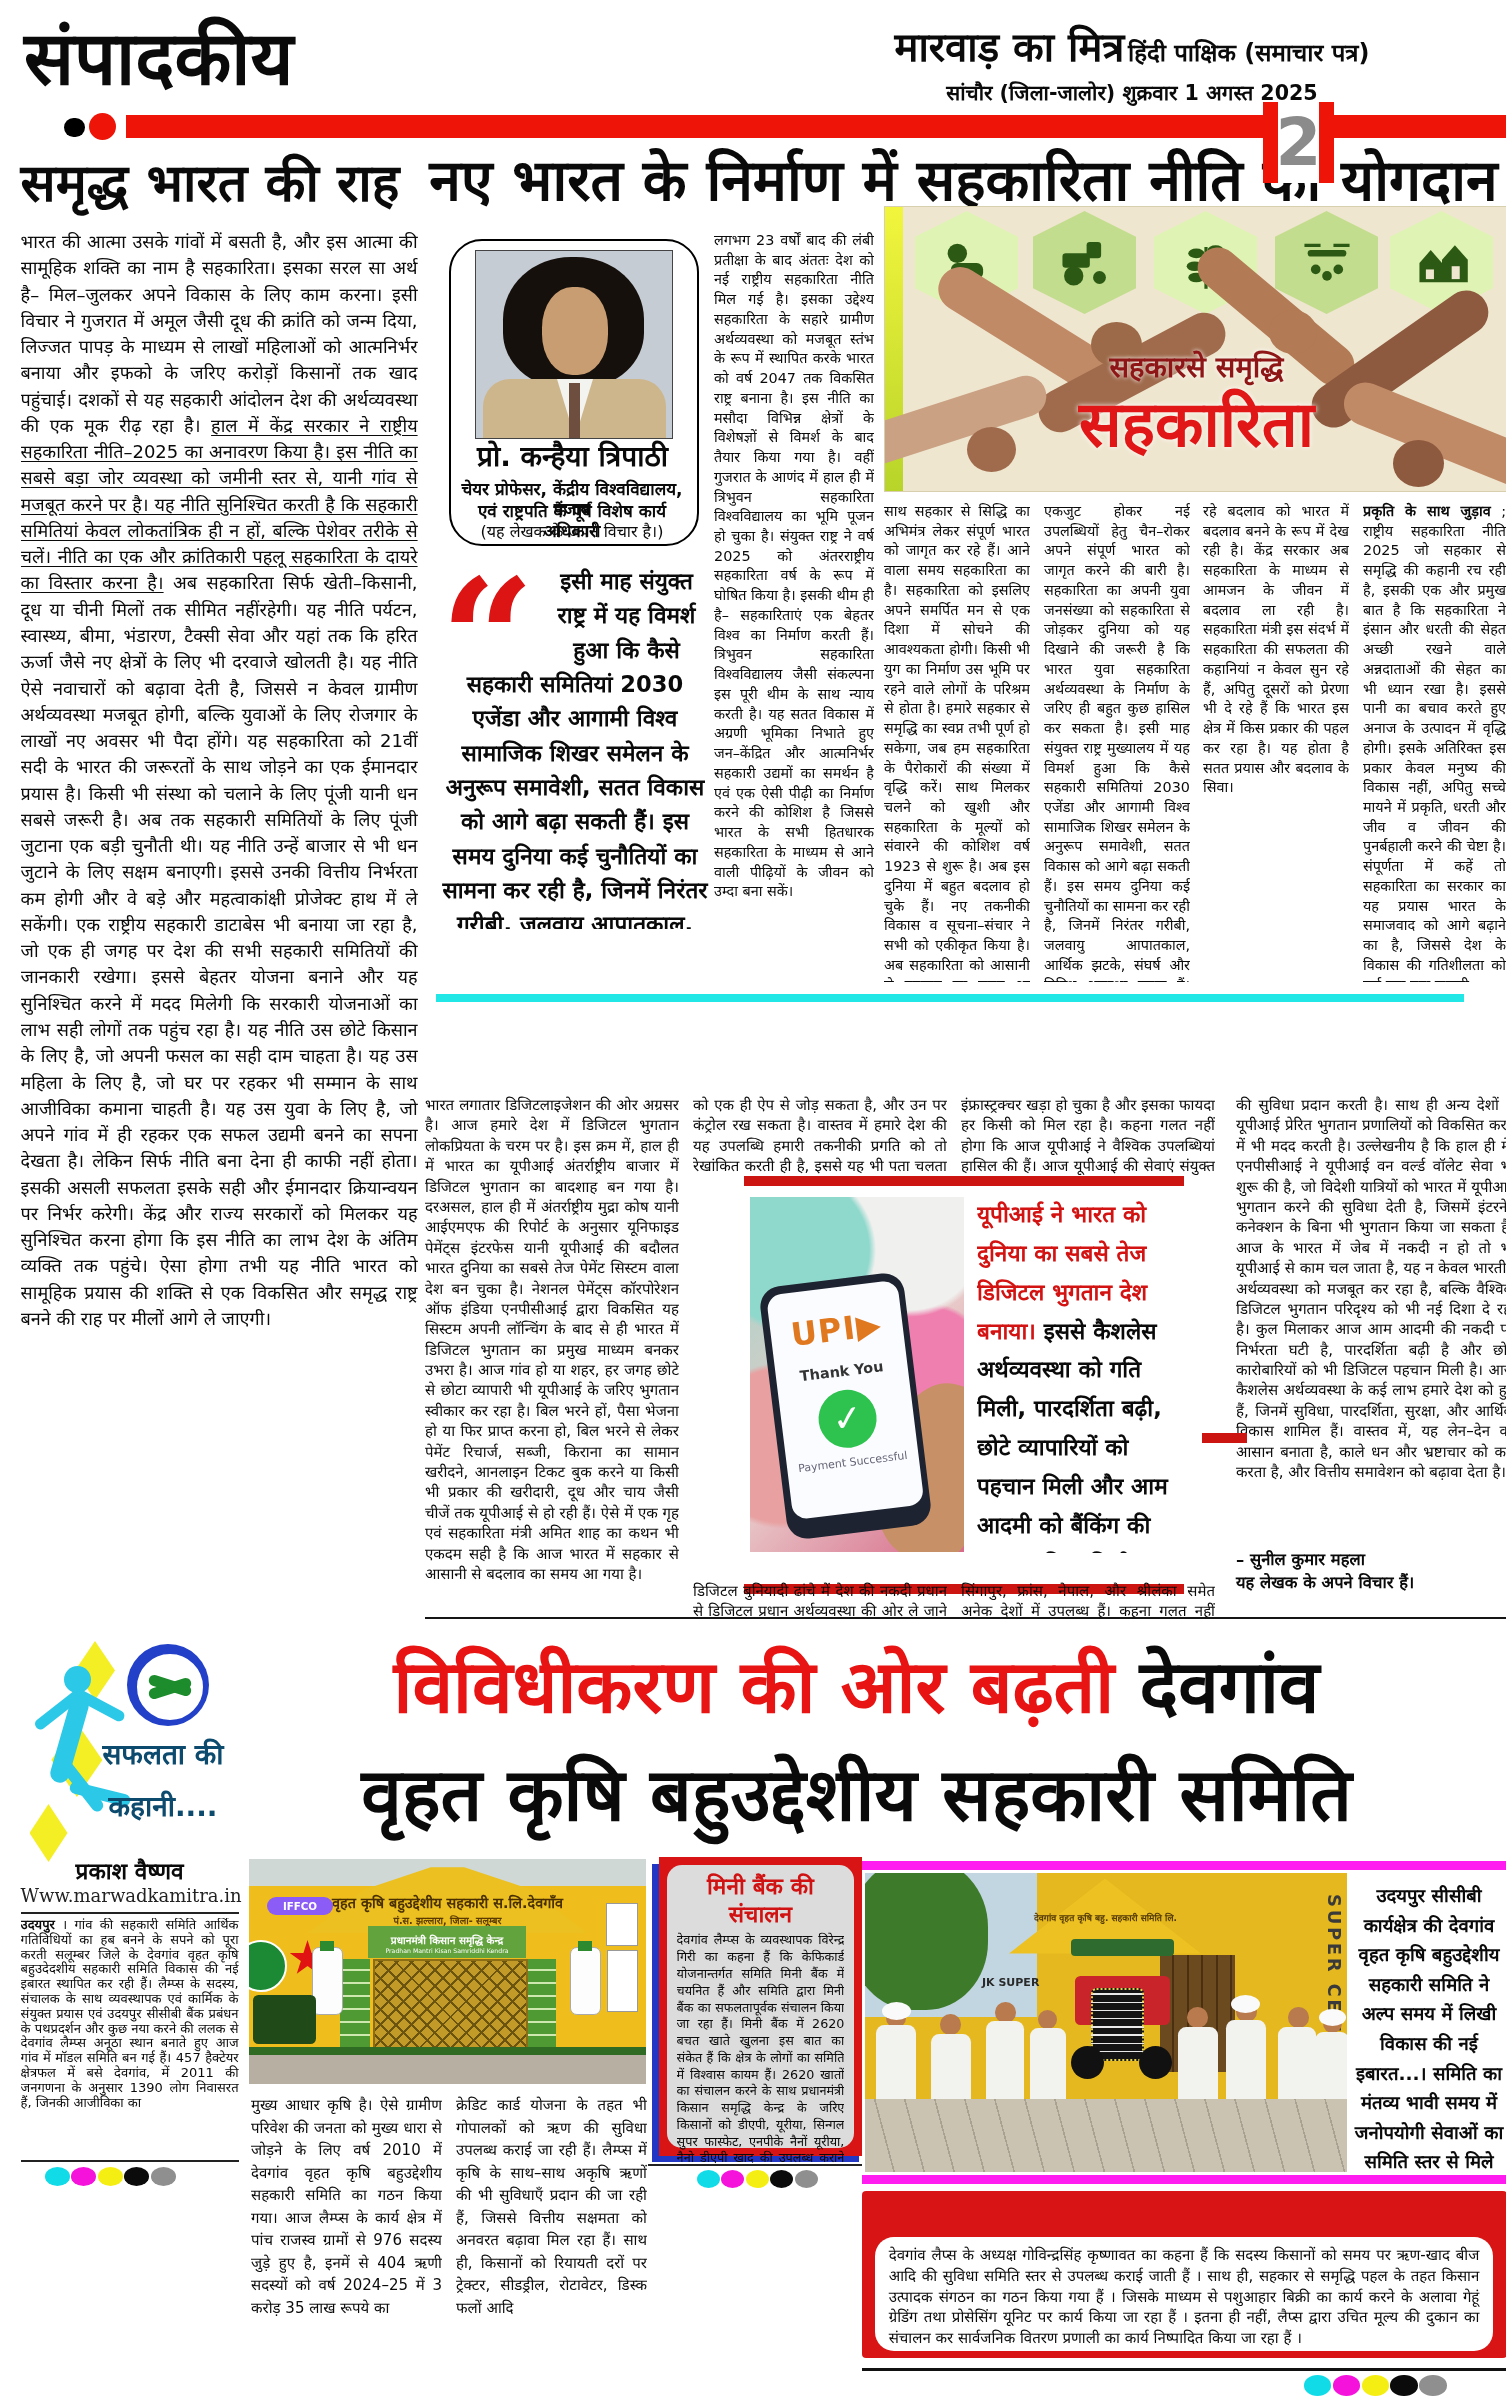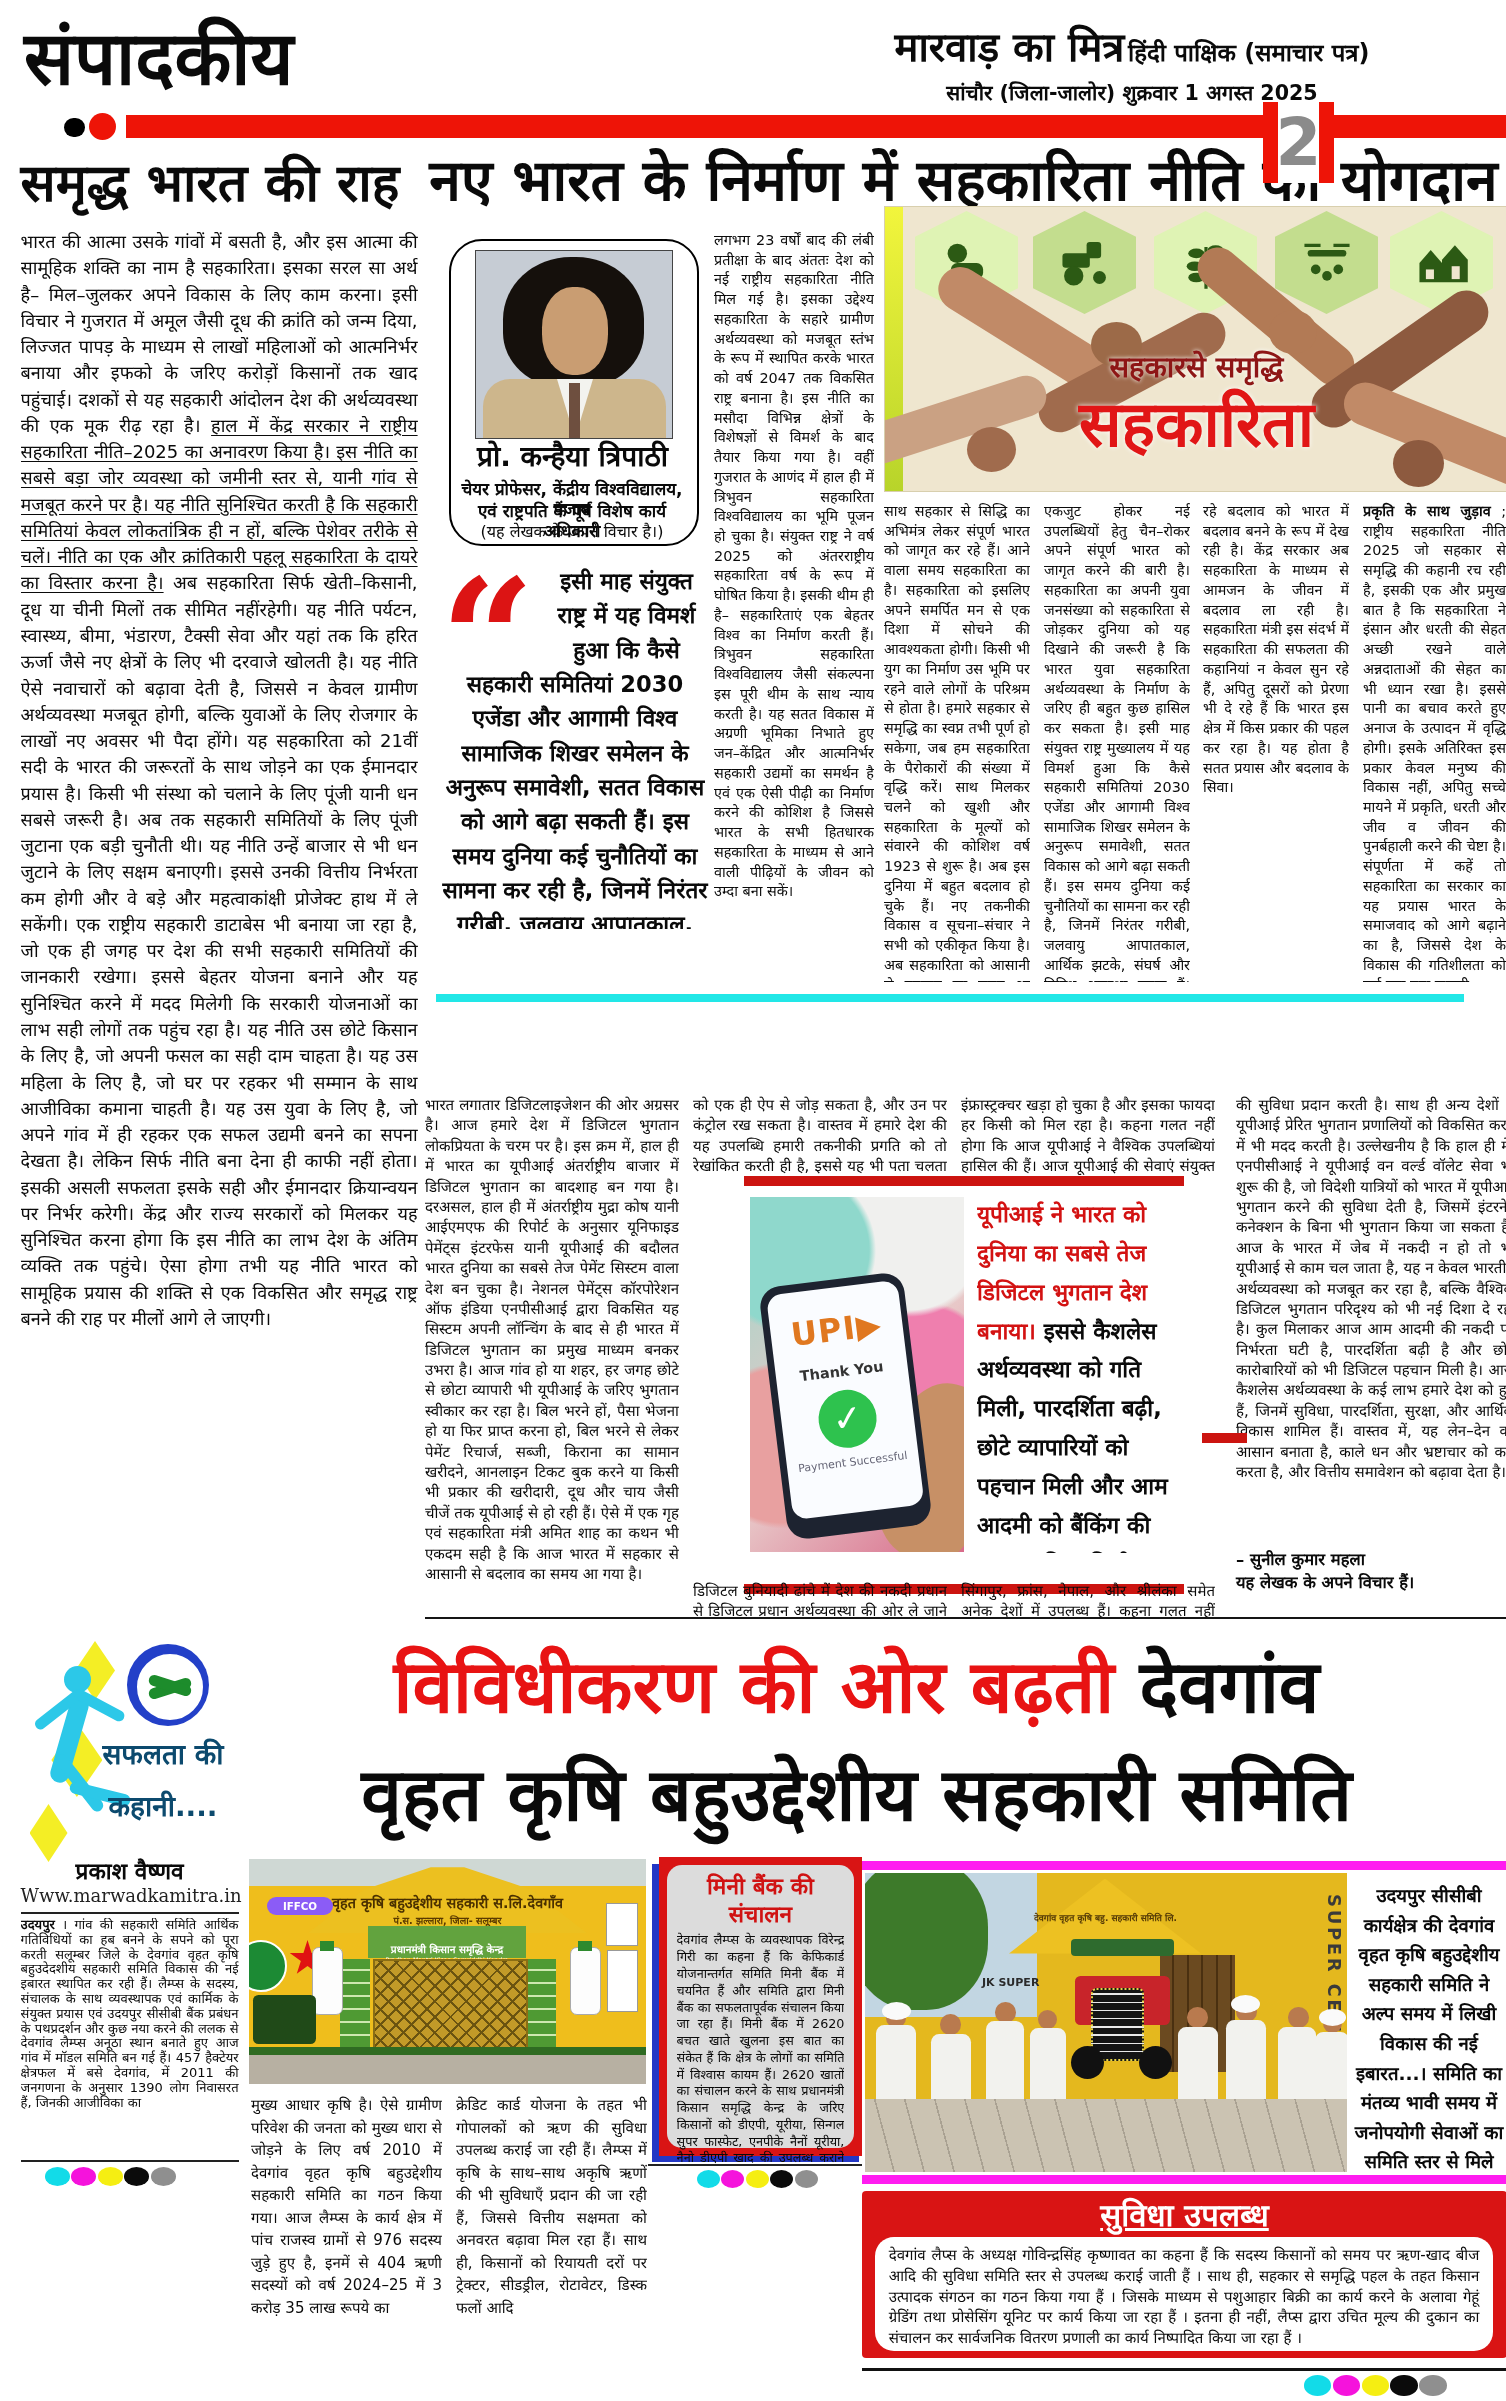--- a/index.html
+++ b/index.html
@@ -101,21 +101,21 @@
   .bp-ped{left:59px;top:8.2px;width:279px;height:66px;background:#ecc020;
           clip-path:polygon(0 100%,20% 34%,44% 0,56% 0,80% 34%,100% 100%);}
   .bp-s1{left:66px;top:36px;width:265px;text-align:center;font:bold 14.4px/1.2 "DejaVu Sans",sans-serif;color:#4a3000;}
   .bp-s2{left:66px;top:56px;width:265px;text-align:center;font:bold 9.6px/1.2 "DejaVu Sans",sans-serif;color:#5a3a00;}
   .bp-iffco{left:18px;top:38px;width:66px;height:18px;background:#8b5cf6;border-radius:9px;color:#fff;
             font:bold 10.3px/18px "DejaVu Sans",sans-serif;text-align:center;}
   .bp-circ{left:-13.7px;top:81px;width:48px;height:48px;border-radius:50%;background:#1c8a34;border:2.7px solid #fff;}
   .bp-burst{left:40px;top:81px;width:37px;height:37px;background:#e01212;
             clip-path:polygon(50% 0,61% 35%,98% 35%,68% 57%,79% 91%,50% 70%,21% 91%,32% 57%,2% 35%,39% 35%);}
   .bp-banner{left:119px;top:67px;width:158px;height:32px;background:#62a33e;text-align:center;color:#fff;}
-  .bp-b1{font:bold 10.3px/1.3 "DejaVu Sans",sans-serif;padding-top:17px;}
+  .bp-b1{font:bold 10.3px/1.3 "DejaVu Sans",sans-serif;padding-top:8px;}
   .bp-b2{font:6.2px/1.2 "DejaVu Sans",sans-serif;}
   .bp-gate{left:124px;top:100px;width:151px;height:88px;background:#c29a28;border:2.7px solid #8a6d14;
      background-image:repeating-linear-gradient(45deg,transparent 0 9px,#6b5410 9px 11px),
                       repeating-linear-gradient(-45deg,transparent 0 9px,#6b5410 9px 11px);}
   .bp-door{top:100px;width:30px;height:88px;background:#4f9a33;
      background-image:repeating-linear-gradient(0deg,transparent 0 11px,#cfe8b0 11px 13px);}
   .bp-bottle{top:88px;width:29px;height:66px;background:#fdfdfd;border-radius:6.9px;border:0.7px solid #aaa;}
   .bp-cap{position:absolute;left:6.9px;top:-6.9px;width:13.7px;height:9.6px;background:#2e8a2e;}
   .bp-post{background:#fff;border:0.7px solid #999;}
   .bp-base{left:0;top:188px;width:397px;height:8.2px;background:#2f6b22;}
@@ -417,21 +417,20 @@
     <div class="abs pp-body" style="left:413px;top:154px;width:38px;height:134px;"></div>
     <div class="abs pp-head" style="left:458px;top:141px;width:19px;height:19px;"></div>
     <div class="abs pp-turb" style="left:454px;top:136px;width:27.4px;height:16.5px;"></div>
     <div class="abs pp-body" style="left:450px;top:159px;width:34px;height:130px;"></div>
     <div class="abs p2-ground"></div>
   </div>
   <div class="abs photo2-caption">उदयपुर सीसीबी कार्यक्षेत्र की देवगांव वृहत कृषि बहुउद्देशीय सहकारी समिति ने अल्प समय में लिखी विकास की नई इबारत...। समिति का मंतव्य भावी समय में जनोपयोगी सेवाओं का समिति स्तर से मिले आमजन को अधिकाधिक लाभ ।</div>
   <div class="abs mg" style="left:862px;top:2175px;width:645px;height:9px;"></div>
 
   <div class="abs suvidha"></div>
-  <div class="abs sv-title">सुविधा उपलब्ध</div>
   <div class="abs sv-inner">देवगांव लैप्स के अध्यक्ष गोविन्द्रसिंह कृष्णावत का कहना हैं कि सदस्य किसानों को समय पर ऋण-खाद बीज आदि की सुविधा समिति स्तर से उपलब्ध कराई जाती हैं । साथ ही, सहकार से समृद्धि पहल के तहत किसान उत्पादक संगठन का गठन किया गया हैं । जिसके माध्यम से पशुआहार बिक्री का कार्य करने के अलावा गेहूं ग्रेडिंग तथा प्रोसेसिंग यूनिट पर कार्य किया जा रहा हैं । इतना ही नहीं, लैप्स द्वारा उचित मूल्य की दुकान का संचालन कर सार्वजनिक वितरण प्रणाली का कार्य निष्पादित किया जा रहा हैं ।</div>
 
   <div class="abs hrule" style="left:862px;top:2368px;width:645px;height:2.7px;background:#111;"></div>
   <div class="abs dots" style="left:1304px;top:2375px;">
     <div class="dot d-c" style="width:27.4px;height:20.6px;"></div>
       <div class="dot d-m" style="width:27.4px;height:20.6px;"></div>
       <div class="dot d-y" style="width:27.4px;height:20.6px;"></div>
       <div class="dot d-k" style="width:27.4px;height:20.6px;"></div>
       <div class="dot d-g" style="width:27.4px;height:20.6px;"></div>
   </div>

